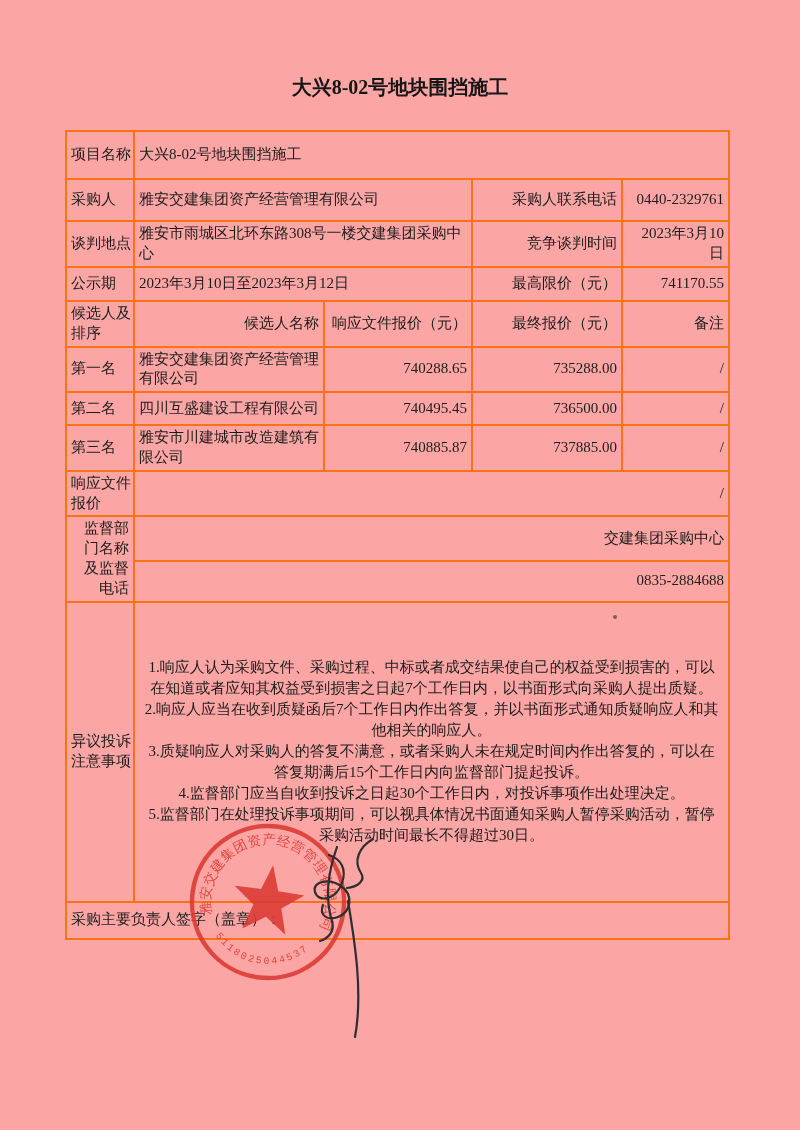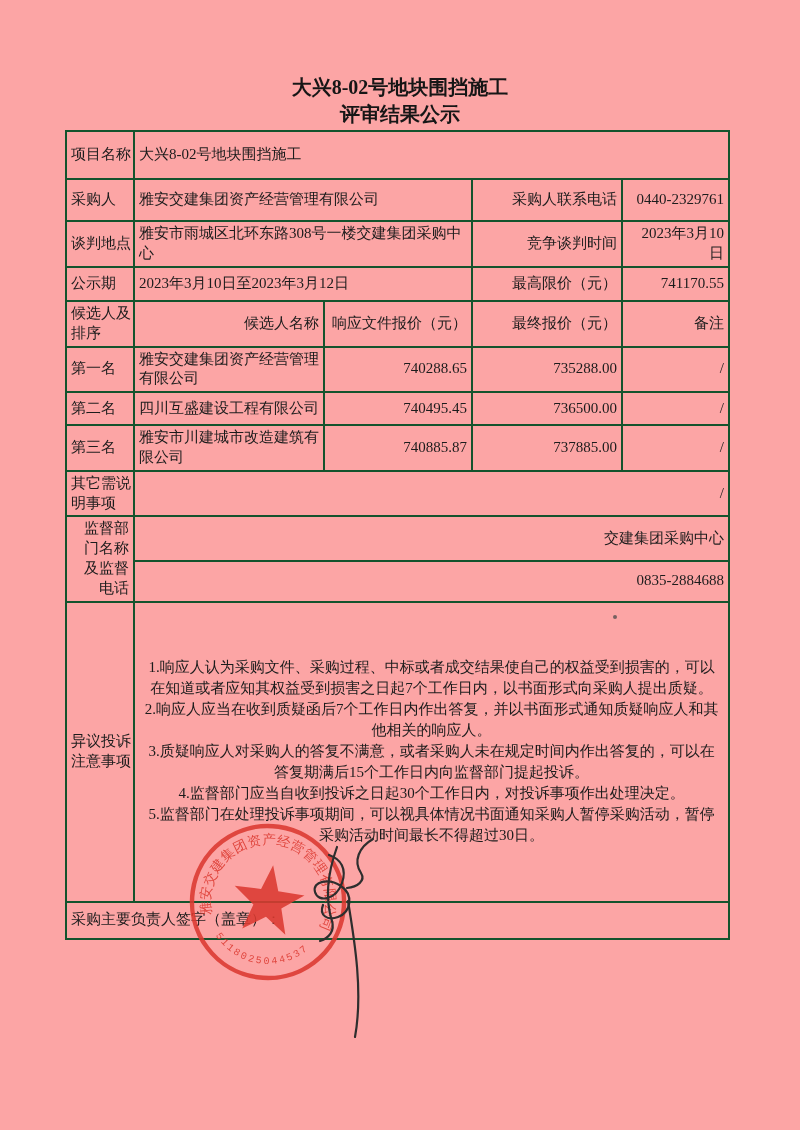--- a/index.html
+++ b/index.html
@@ -8,39 +8,38 @@
     position:relative; width:800px; height:1130px; background:#fca5a5;
     font-family:"Liberation Serif", serif; color:#1c1c1c; overflow:hidden;
   }
   .title { position:absolute; top:74px; left:0; width:800px; text-align:center;
            font-size:20px; font-weight:bold; line-height:27px; color:#161616; }
   table.doc {
     position:absolute; left:65px; top:130px; width:663px;
     border-collapse:collapse; table-layout:fixed;
     font-size:15px; color:#1c1c1c;
   }
-  table.doc td { border:2px solid #14532d; vertical-align:middle; line-height:1.32; padding:2px 4px; }
+  table.doc td { border:2px solid #f97316; vertical-align:middle; line-height:1.32; padding:2px 4px; }
   .lbl  { text-align:left; padding:2px 1px 2px 4px !important; }
   .val  { text-align:left; }
   .ctr  { text-align:right; }
   .citem-cell { padding:4px 6px !important; }
   .citem { text-align:center; line-height:21px; }
   .stamp { position:absolute; left:178px; top:812px; pointer-events:none; }
   .sig   { position:absolute; left:285px; top:833px; pointer-events:none; }
   .speck { position:absolute; left:613px; top:615px; width:4px; height:4px;
            background:#4a4a4a; border-radius:50%; opacity:.75; }
 </style>
 </head>
 <body>
 
 <div class="page">
 
   <div class="title">
     <div>大兴8-02号地块围挡施工</div>
-    <div>评审结果公示</div>
   </div>
 
   <table class="doc">
     <colgroup>
       <col style="width:68px">
         <col style="width:190px">
         <col style="width:148px">
         <col style="width:150px">
         <col style="width:107px">
     </colgroup>
@@ -89,21 +88,21 @@
         <td class="ctr">/</td>
       </tr>
       <tr style="height:44px">
         <td class="lbl">第三名</td>
         <td class="val">雅安市川建城市改造建筑有限公司</td>
         <td class="ctr">740885.87</td>
         <td class="ctr">737885.00</td>
         <td class="ctr">/</td>
       </tr>
       <tr style="height:42px">
-        <td class="lbl">其它需说明事项</td>
+        <td class="lbl">响应文件报价</td>
         <td class="ctr" colspan="4">/</td>
       </tr>
       <tr style="height:43px">
         <td class="ctr" rowspan="2">监督部门名称及监督电话</td>
         <td class="ctr" colspan="4">交建集团采购中心</td>
       </tr>
       <tr style="height:40px">
         <td class="ctr" colspan="4">0835-2884688</td>
       </tr>
       <tr style="height:300px">

